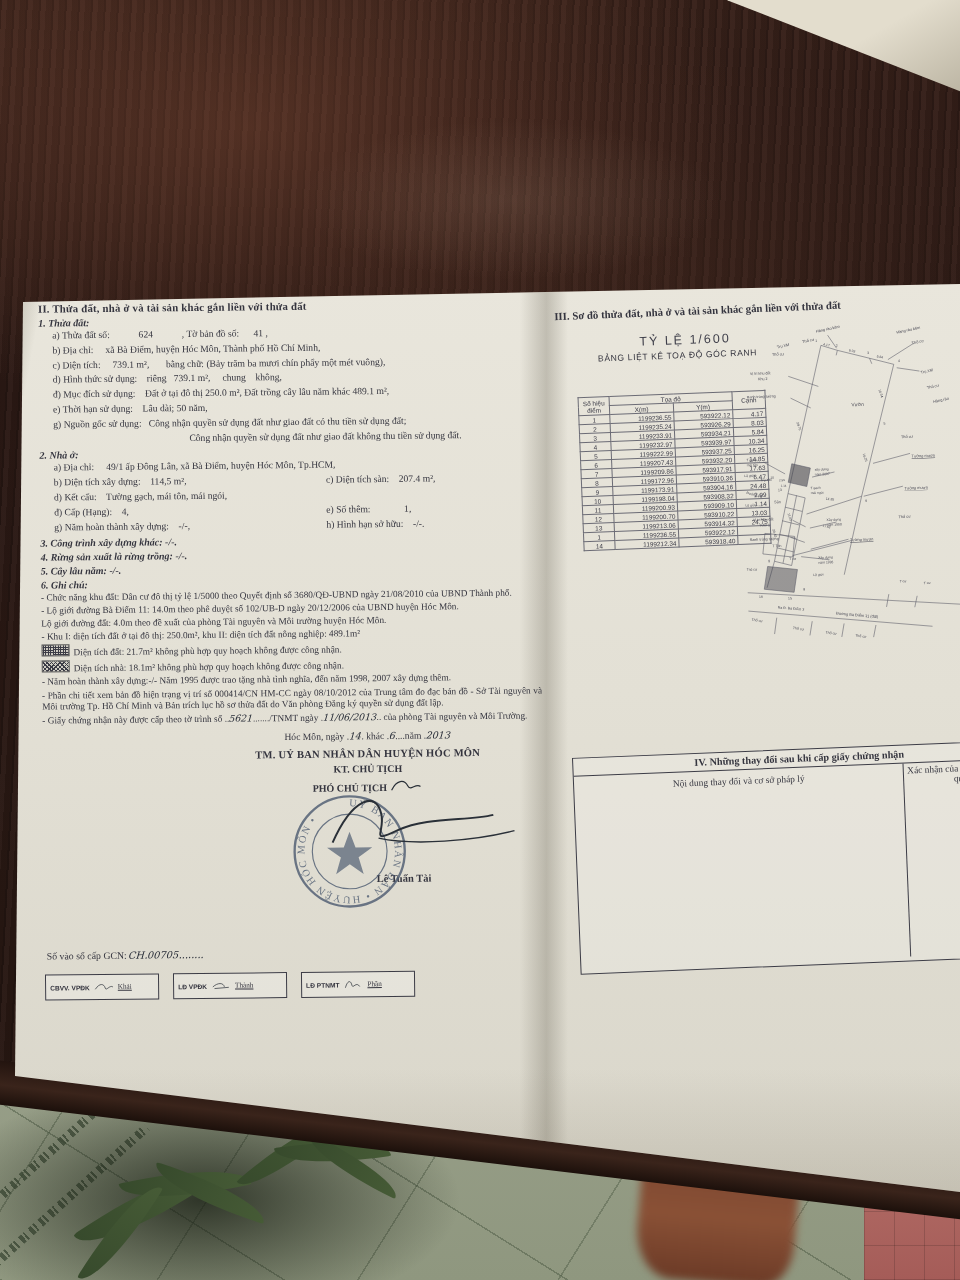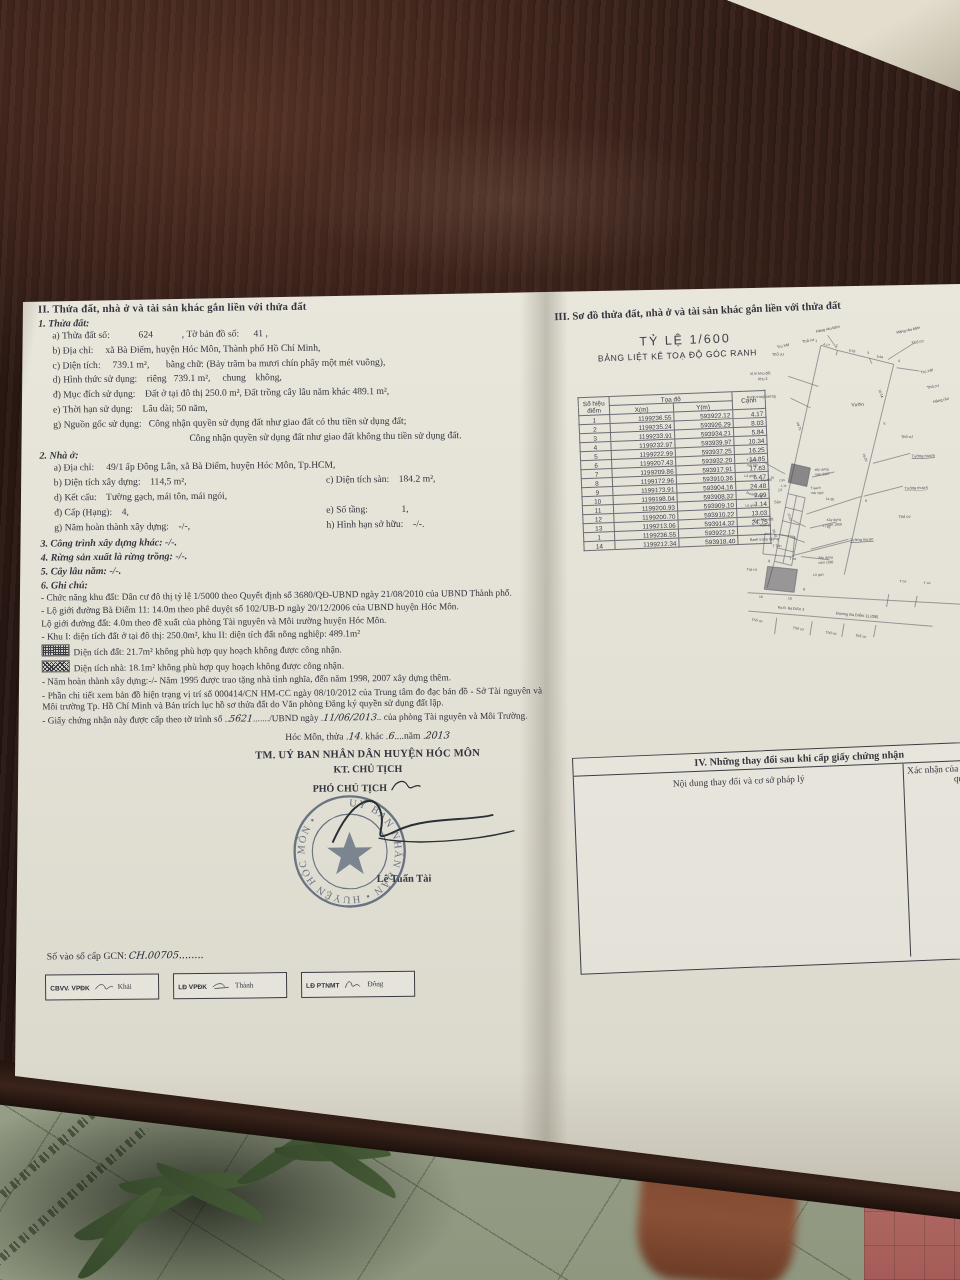--- a/index.html
+++ b/index.html
@@ -101,21 +101,21 @@
   .deputy{font-weight:bold;font-size:10px;margin-top:3px;}
   .sig-space{height:78px;}
   .sig-name{font-weight:bold;font-size:10.5px;margin-left:70px;}
   .stamp{position:absolute;left:92px;top:62px;width:118px;height:118px;opacity:.8;}
   .sig-svg{position:absolute;left:120px;top:50px;width:210px;height:90px;}
   .squig{width:34px;height:18px;vertical-align:-4px;}
   .serial{position:absolute;left:2px;top:648px;font-size:9.8px;}
   .boxes{position:absolute;left:0px;top:672px;display:flex;gap:14px;}
   .vbox{border:1.6px solid #3c3c46;width:104px;height:24px;display:flex;align-items:center;padding:0 4px;gap:3px;background:rgba(255,255,255,.25);}
   .vbox .bl{font-size:6.6px;font-weight:bold;font-family:"Liberation Sans",sans-serif;}
-  .vbox .bn{font-size:7.2px;}
+  .vbox .bn{font-size:7.2px;text-decoration:underline;}
   .vbox svg{width:22px;height:12px;flex:none;}
   
   .hdr3{font-weight:bold;font-size:10.8px;margin:30px 0 0 4px;}
   .scale{font-size:12.5px;letter-spacing:2px;color:#3f3f4a;margin:16px 0 0 88px;font-family:"Liberation Sans",sans-serif;}
   .ttitle{font-size:8.6px;letter-spacing:.6px;margin:3px 0 0 46px;font-family:"Liberation Sans",sans-serif;}
   table.coord{border-collapse:collapse;position:absolute;left:24px;top:118px;
     font-family:"Liberation Sans",sans-serif;font-size:6.4px;color:#3a3a46;}
   table.coord th, table.coord td{border:.7px solid #6b6b75;padding:.5px 2px;font-weight:normal;text-align:center;}
   table.coord td.num{text-align:right;}
   .mapsvg{position:absolute;left:186px;top:46px;width:240px;height:325px;}
@@ -168,51 +168,51 @@
     <div class="ln" style="margin-left:14px">d) Hình thức sử dụng:    riêng   739.1 m²,     chung    không,</div>
     <div class="ln" style="margin-left:14px">đ) Mục đích sử dụng:    Đất ở tại đô thị 250.0 m², Đất trồng cây lâu năm khác 489.1 m²,</div>
     <div class="ln" style="margin-left:14px">e) Thời hạn sử dụng:    Lâu dài; 50 năm,</div>
     <div class="ln" style="margin-left:14px">g) Nguồn gốc sử dụng:   Công nhận quyền sử dụng đất như giao đất có thu tiền sử dụng đất;</div>
     <div class="ln ln2">Công nhận quyền sử dụng đất như giao đất không thu tiền sử dụng đất.</div>
 
     <div class="sec">2. Nhà ở:</div>
     <div class="ln" style="margin-left:14px">a) Địa chỉ:     49/1 ấp Đông Lân, xã Bà Điểm, huyện Hóc Môn, Tp.HCM,</div>
     <div class="row2" style="margin-left:14px">
       <div class="ln c1">b) Diện tích xây dựng:    114,5 m²,</div>
-      <div class="ln">c) Diện tích sàn:    184.2 m²,</div>
+      <div class="ln">c) Diện tích sàn:    207.4 m²,</div>
     </div>
     <div class="ln" style="margin-left:14px">d) Kết cấu:    Tường gạch, mái tôn, mái ngói,</div>
     <div class="row2" style="margin-left:14px">
       <div class="ln c1">đ) Cấp (Hạng):    4,</div>
-      <div class="ln">e) Số tầng:              1,</div>
+      <div class="ln">e) Số thêm:              1,</div>
     </div>
     <div class="row2" style="margin-left:14px">
       <div class="ln c1">g) Năm hoàn thành xây dựng:    -/-,</div>
       <div class="ln">h) Hình hạn sở hữu:    -/-.</div>
     </div>
     <div class="sec">3. Công trình xây dựng khác: -/-.</div>
     <div class="sec">4. Rừng sản xuất là rừng trồng: -/-.</div>
     <div class="sec">5. Cây lâu năm: -/-.</div>
     <div class="sec">6. Ghi chú:</div>
 
     <div class="note">- Chức năng khu đất: Dân cư đô thị tỷ lệ 1/5000 theo Quyết định số 3680/QĐ-UBND ngày 21/08/2010 của UBND Thành phố.</div>
     <div class="note">- Lộ giới đường Bà Điểm 11: 14.0m theo phê duyệt số 102/UB-D ngày 20/12/2006 của UBND huyện Hóc Môn.</div>
     <div class="note">Lộ giới đường đất: 4.0m theo đề xuất của phòng Tài nguyên và Môi trường huyện Hóc Môn.</div>
     <div class="note">- Khu I: diện tích đất ở tại đô thị: 250.0m², khu II: diện tích đất nông nghiệp: 489.1m²</div>
     <div class="note"><span class="swatch sw-grid"></span><span>Diện tích đất: 21.7m² không phù hợp quy hoạch không được công nhận.</span></div>
     <div class="note"><span class="swatch sw-diag"></span><span>Diện tích nhà: 18.1m² không phù hợp quy hoạch không được công nhận.</span></div>
     <div class="note">- Năm hoàn thành xây dựng:-/- Năm 1995 được trao tặng nhà tình nghĩa, đến năm 1998, 2007 xây dựng thêm.</div>
     <div class="note">- Phần chi tiết xem bản đồ hiện trạng vị trí số 000414/CN HM-CC ngày 08/10/2012 của Trung tâm đo đạc bản đồ - Sở Tài nguyên và Môi trường Tp. Hồ Chí Minh và Bản trích lục hồ sơ thửa đất do Văn phòng Đăng ký quyền sử dụng đất lập.</div>
     <div class="note">
-      <span>- Giấy chứng nhận này được cấp theo tờ trình số ..</span><span class="hw">5621</span><span>......./UBND ngày .</span><span class="hw">11/06/2013</span><span>.. của phòng Tài nguyên và Môi Trường.</span>
+      <span>- Giấy chứng nhận này được cấp theo tờ trình số ..</span><span class="hw">5621</span><span>......./TNMT ngày .</span><span class="hw">11/06/2013</span><span>.. của phòng Tài nguyên và Môi Trường.</span>
     </div>
 
     <div class="signblock">
       <div class="dateline">
-        <span>Hóc Môn, thửa .</span><span class="hw">14</span><span>. khác .</span><span class="hw">6</span><span>....năm .</span><span class="hw">2013</span>
+        <span>Hóc Môn, ngày .</span><span class="hw">14</span><span>. khác .</span><span class="hw">6</span><span>....năm .</span><span class="hw">2013</span>
       </div>
       <div class="tm">TM. UỶ BAN NHÂN DÂN HUYỆN HÓC MÔN</div>
       <div class="kt">KT. CHỦ TỊCH</div>
       <div class="deputy">
         <span>PHÓ CHỦ TỊCH</span>
         <svg class="squig" viewBox="0 0 40 20">
             <path d="M3,15 C9,3 18,2 22,10 C25,17 32,6 37,11" fill="none" stroke="#2a3038" stroke-width="1.4"></path>
           </svg>
       </div>
       <div class="sig-space"></div>
@@ -252,21 +252,21 @@
         <svg viewBox="0 0 40 20">
             <path d="M5,12 C14,4 24,4 26,12 M8,15 L34,13" fill="none" stroke="#2a3038" stroke-width="1.3"></path>
           </svg>
         <span class="bn">Thành</span>
       </div>
       <div class="vbox">
         <span class="bl">LĐ PTNMT</span>
         <svg viewBox="0 0 40 20">
             <path d="M6,16 C10,2 16,2 18,12 C20,18 26,4 32,14" fill="none" stroke="#2a3038" stroke-width="1.3"></path>
           </svg>
-        <span class="bn">Đông</span>
+        <span class="bn">Phần</span>
       </div>
     </div>
   </div>
 
   <div class="page page-right">
     <div class="hdr3">III. Sơ đồ thửa đất, nhà ở và tài sản khác gắn liền với thửa đất</div>
     <div class="scale">TỶ LỆ 1/600</div>
     <div class="ttitle">BẢNG LIỆT KÊ TOẠ ĐỘ GÓC RANH</div>
 
     <table class="coord">

